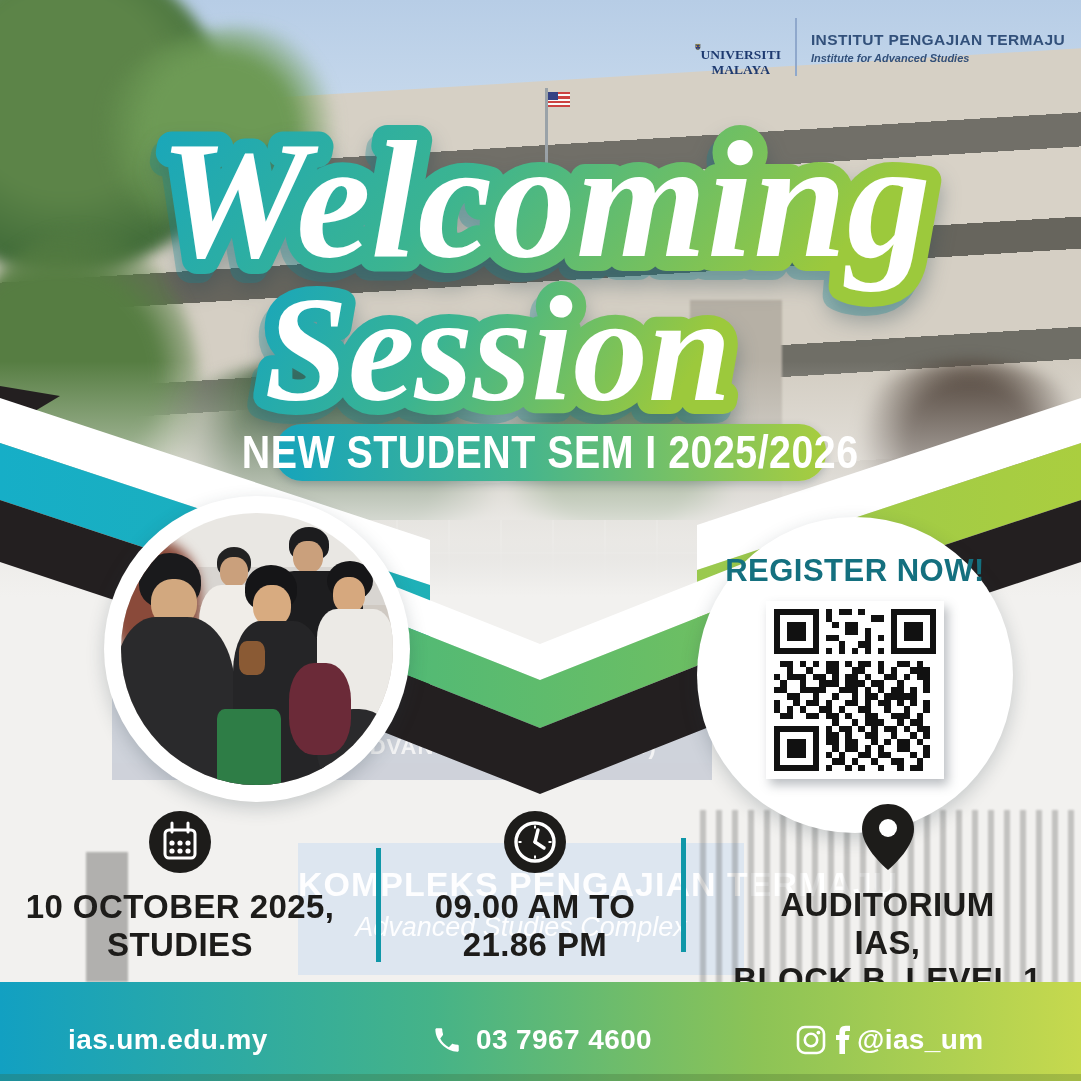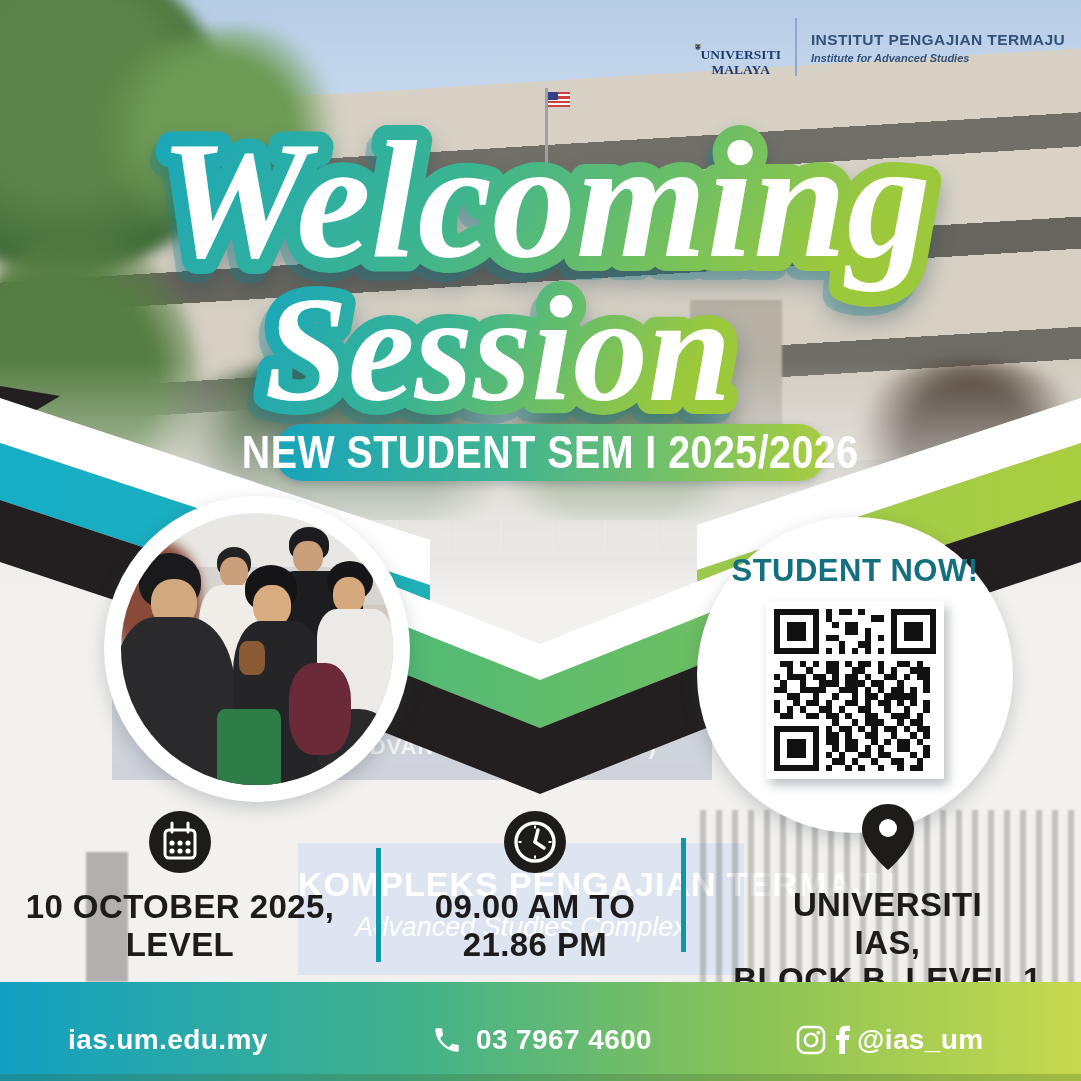--- a/index.html
+++ b/index.html
@@ -208,21 +208,21 @@
       <div class="blob" style="left:212px;top:64px;width:32px;height:36px;background:#d6a87e;border-radius:46%;"></div>
       <div class="blob" style="left:196px;top:96px;width:76px;height:110px;background:#eceae6;border-radius:26% 26% 8% 8%;"></div>
       <div class="blob" style="left:196px;top:196px;width:78px;height:80px;background:#2a2a2c;"></div>
       <div class="blob" style="left:168px;top:150px;width:62px;height:92px;background:#6b2a38;border-radius:40%;"></div>
       <div class="blob" style="left:96px;top:196px;width:64px;height:82px;background:#2e7d46;border-radius:12%;"></div>
       <div class="blob" style="left:118px;top:128px;width:26px;height:34px;background:#8a5a34;border-radius:30%;"></div>
     </div>
   </div>
 
   <div class="abs qr-circle circle">
-    <div class="register">STUDENT NOW!</div>
+    <div class="register">REGISTER NOW!</div>
     <div class="qr-box">
       <svg viewBox="0 0 25 25">
         <g fill="#111">
           <path d="M0 0h7v7H0zM18 0h7v7h-7zM0 18h7v7H0z"></path>
           <path d="M2 2h3v3H2z" fill="#fff" stroke="#fff" stroke-width="0"></path>
         </g>
         <g fill="#fff">
             <path d="M1 1h5v5H1zM19 1h5v5h-5zM1 19h5v5H1z"></path>
           </g>
         <g fill="#111">
@@ -264,21 +264,21 @@
             <circle cx="32" cy="33" r="2.6"></circle>
             <circle cx="40" cy="33" r="2.6"></circle>
           <circle cx="24" cy="41" r="2.6"></circle>
             <circle cx="32" cy="41" r="2.6"></circle>
             <circle cx="40" cy="41" r="2.6"></circle>
         </g>
       </svg>
     </div>
     <div class="info-text">
       <div>10 OCTOBER 2025,</div>
-      <div>LEVEL</div>
+      <div>STUDIES</div>
     </div>
   </div>
 
   <div class="abs divider div1"></div>
 
   <div class="abs info-col col-time">
     <div class="info-icon">
       <svg width="64" height="64" viewBox="0 0 64 64">
         <circle cx="32" cy="32" r="31" fill="#1d1c1a"></circle>
         <circle cx="32" cy="32" r="19" fill="none" stroke="#fff" stroke-width="3.4"></circle>
@@ -301,21 +301,21 @@
   <div class="abs divider div2"></div>
 
   <div class="abs info-col col-venue">
     <div class="info-icon">
       <svg width="58" height="70" viewBox="0 0 58 70">
         <path d="M29 2 C14 2 3 13 3 27 c0 17 19 35 26 41 c7 -6 26 -24 26 -41 C55 13 44 2 29 2 Z" fill="#1d1c1a"></path>
         <circle cx="29" cy="26" r="9" fill="#fff"></circle>
       </svg>
     </div>
     <div class="info-text">
-      <div>UNIVERSITI</div>
+      <div>AUDITORIUM</div>
       <div>IAS,</div>
       <div>BLOCK B, LEVEL 1</div>
     </div>
   </div>
 
   <div class="abs footer">
     <div class="f-item f-web">
       <span>ias.um.edu.my</span>
     </div>
     <div class="f-item f-phone">

